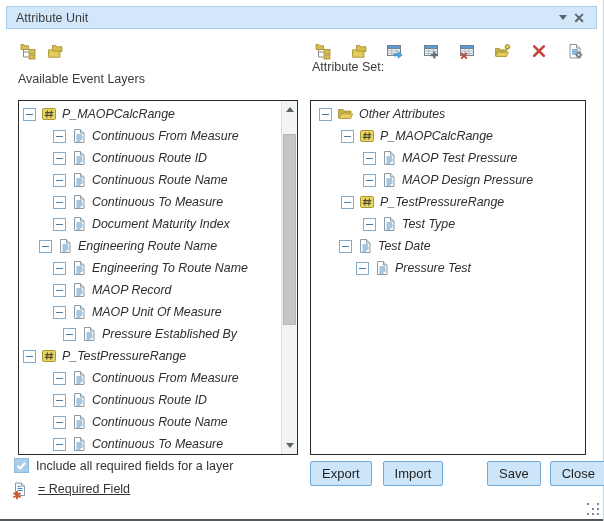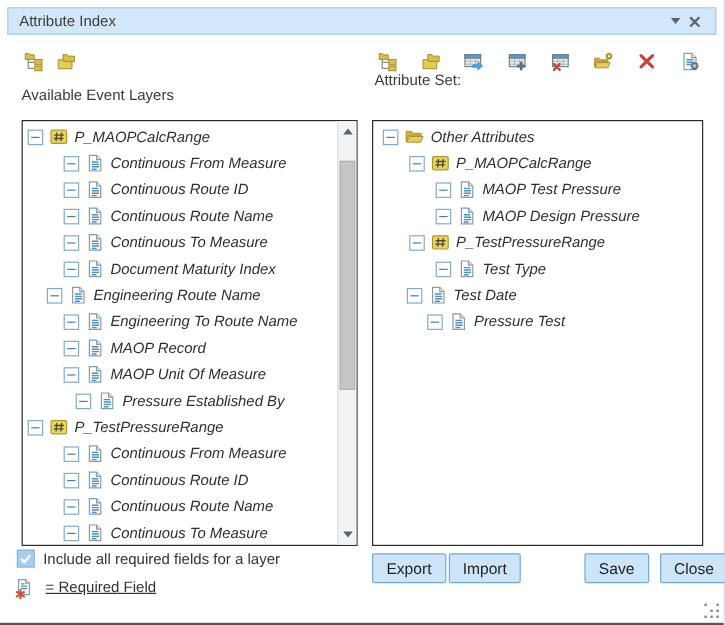--- a/index.html
+++ b/index.html
@@ -66,34 +66,34 @@
   
   .chk-row{position:absolute;left:14px;top:458px;display:flex;align-items:center;gap:7px;font-size:12.5px;color:#333;}
   .checkbox{width:15px;height:15px;box-sizing:border-box;background:#a6cdec;border:1px solid #8dbbde;display:flex;align-items:center;justify-content:center;}
   .req-row{position:absolute;left:12px;top:482px;display:flex;align-items:flex-start;gap:10px;font-size:12.5px;color:#333;text-decoration:underline;}
 
   .btn{
     height:25px;box-sizing:border-box;background:#cde5f8;border:1px solid #72a9d8;border-radius:2px;
     font-size:13px;color:#1f1f1f;display:flex;align-items:center;justify-content:center;
     font-family:inherit;padding:0 11px;min-width:48px;
   }
-  #grpLeftBtns{position:absolute;left:310px;top:461px;display:flex;gap:2px;}
+  #grpLeftBtns{position:absolute;left:310px;top:461px;display:flex;gap:11px;}
   #grpRightBtns{position:absolute;left:487px;top:461px;display:flex;gap:9px;}
 
   .grip{position:absolute;right:3px;bottom:5px;width:13px;height:13px;}
   .grip i{position:absolute;width:2px;height:2px;background:#82898d;
     box-shadow:10px 0 #82898d,5px 5px #82898d,10px 5px #82898d,0 10px #82898d,5px 10px #82898d,10px 10px #82898d;}
 </style>
 </head>
 <body>
 
 <div class="dialog">
 
   <div class="titlebar">
-    <span>Attribute Index</span>
+    <span>Attribute Unit</span>
     <span class="spacer"></span>
     <span class="tb-ctl">
         <span class="tri-dn-sm"></span>
       </span>
     <span class="tb-ctl">
         <span class="close-glyph">✕</span>
       </span>
   </div>
 
   <div id="toolbarLeft">

